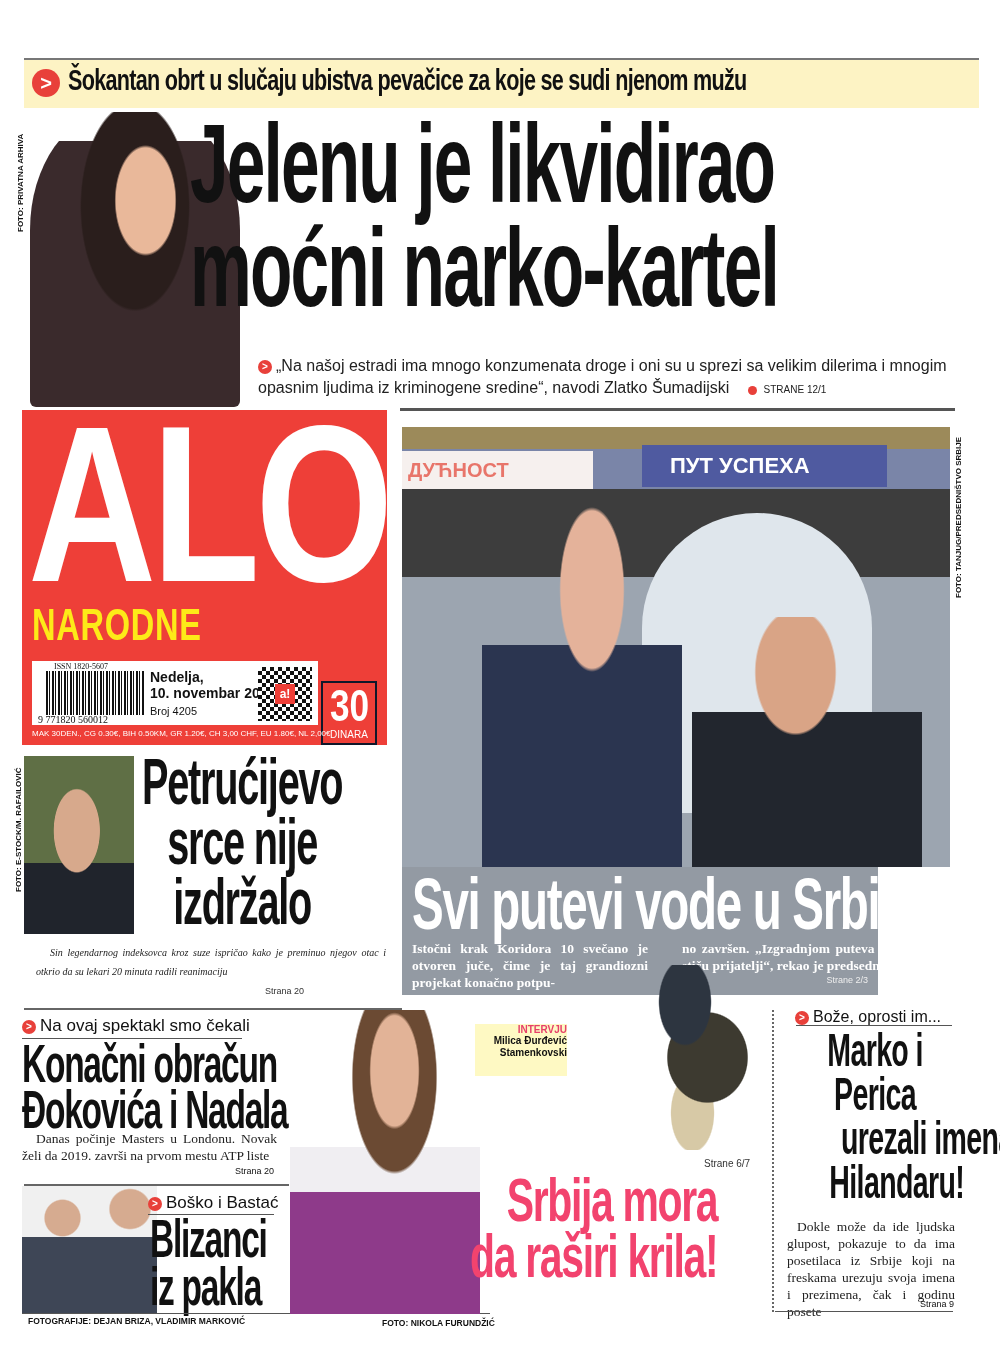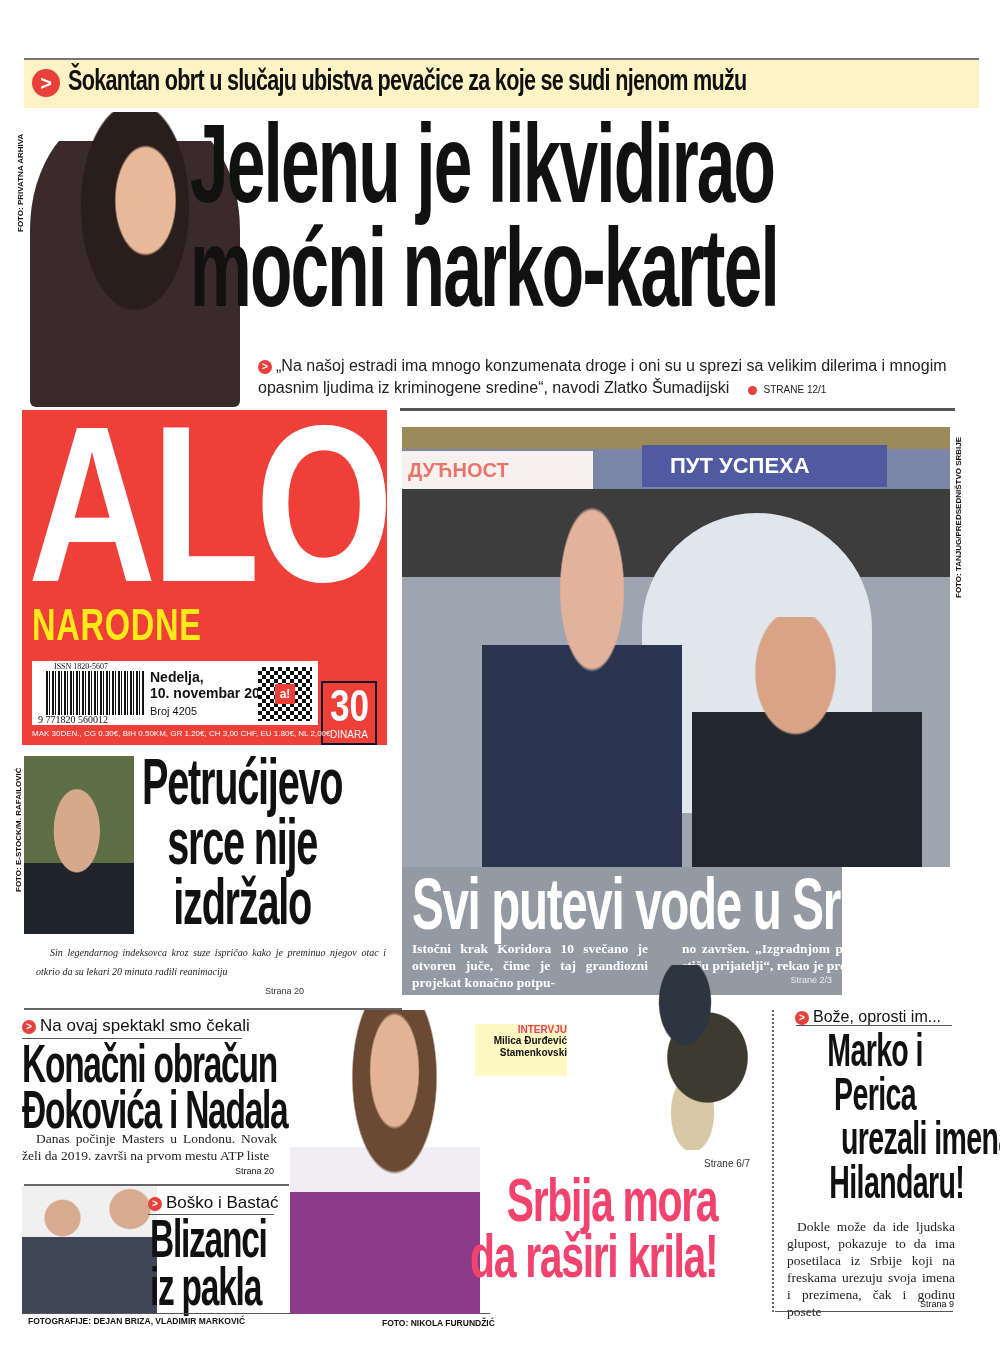--- a/index.html
+++ b/index.html
@@ -43,21 +43,21 @@
   #foreign-prices { position: absolute; left: 10px; top: 74px; font-size: 8px; color: #fff; white-space: nowrap; }
 
   
   #main-photo { left: 402px; top: 427px; width: 548px; height: 440px; background: linear-gradient(180deg, #9c8a5a 0 5%, #7a85a8 5% 14%, #3d3d3d 14% 34%, #9ca5b0 34% 100%); overflow: hidden; }
   #banner-left { position: absolute; left: 0; top: 24px; width: 191px; height: 38px; background: #f6f0ee; color: #e8756a; font-size: 20px; font-weight: 700; padding: 8px 0 0 6px; }
   #banner-right { position: absolute; left: 240px; top: 18px; width: 245px; height: 42px; background: #4f5aa0; color: #fff; font-size: 22px; font-weight: 700; padding: 8px 0 0 28px; }
   #tunnel { position: absolute; left: 240px; top: 86px; width: 230px; height: 300px; background: #dfe6ec; border-radius: 120px 120px 0 0; }
   #person1 { position: absolute; left: 80px; top: 70px; width: 200px; height: 370px; background: radial-gradient(ellipse at 55% 25%, #e4b29a 0 20%, transparent 21%), linear-gradient(180deg, transparent 0 40%, #2b3550 40%); }
   #person2 { position: absolute; left: 290px; top: 190px; width: 230px; height: 250px; background: radial-gradient(ellipse at 45% 22%, #d9a486 0 22%, transparent 23%), linear-gradient(180deg, transparent 0 38%, #22262e 38%); }
   #credit-main { left: 954px; top: 598px; }
-  #photo-caption-band { left: 402px; top: 867px; width: 440px; height: 128px; background: #939aa3; }
+  #photo-caption-band { left: 402px; top: 867px; width: 476px; height: 128px; background: #939aa3; }
   #photo-headline { position: absolute; left: 10px; top: -4px; font-size: 72px; color: #fff; transform: scaleX(0.66); letter-spacing: -2px; }
   #photo-body-left { position: absolute; left: 10px; top: 73px; width: 236px; font-size: 13.5px; line-height: 17px; color: #fff; font-weight: 700; text-align: justify; }
   #photo-body-right { position: absolute; left: 280px; top: 73px; width: 262px; font-size: 13.5px; line-height: 17px; color: #fff; font-weight: 700; text-align: justify; }
   #photo-ref { position: absolute; right: 10px; top: 108px; font-size: 9px; color: #eee; }
 
   
   #credit-petr { left: 14px; top: 892px; }
   #petr-photo { left: 24px; top: 756px; width: 110px; height: 178px; background: radial-gradient(ellipse at 48% 42%, #d7a98c 0 28%, transparent 29%), linear-gradient(180deg, #5f6f45 0 60%, #20242c 60%); }
   #petr-headline { left: 142px; top: 752px; font-size: 64px; line-height: 60px; text-align: center; transform: scaleX(0.62); letter-spacing: -2px; }
   #petr-body { left: 36px; top: 943px; width: 350px; font-size: 10px; line-height: 19px; color: #222; text-indent: 14px; text-align: justify; font-style: italic; }

